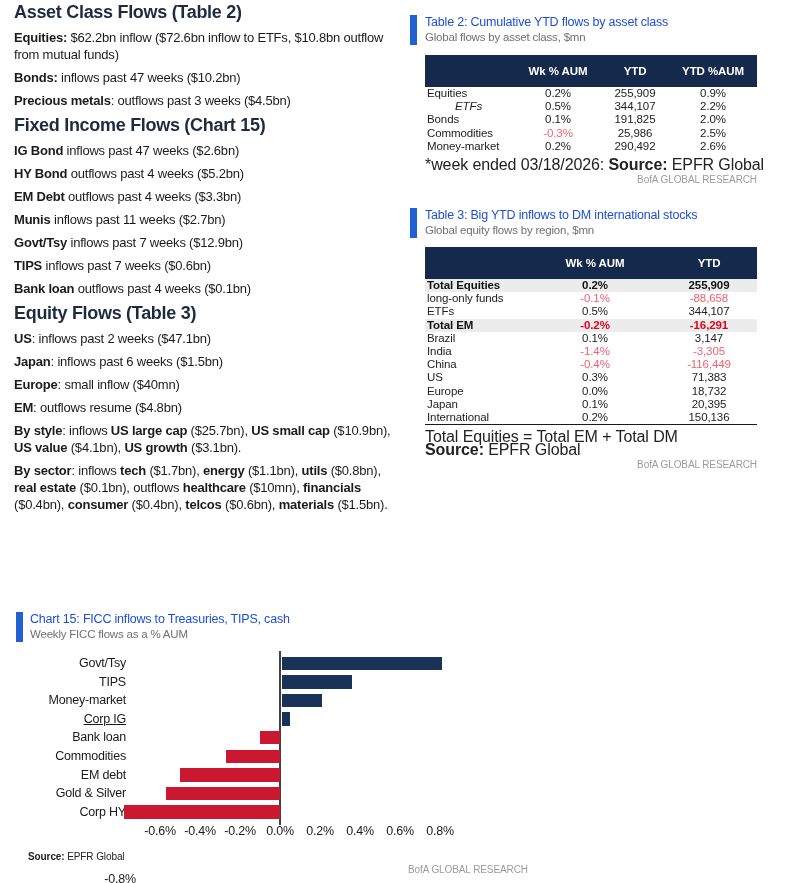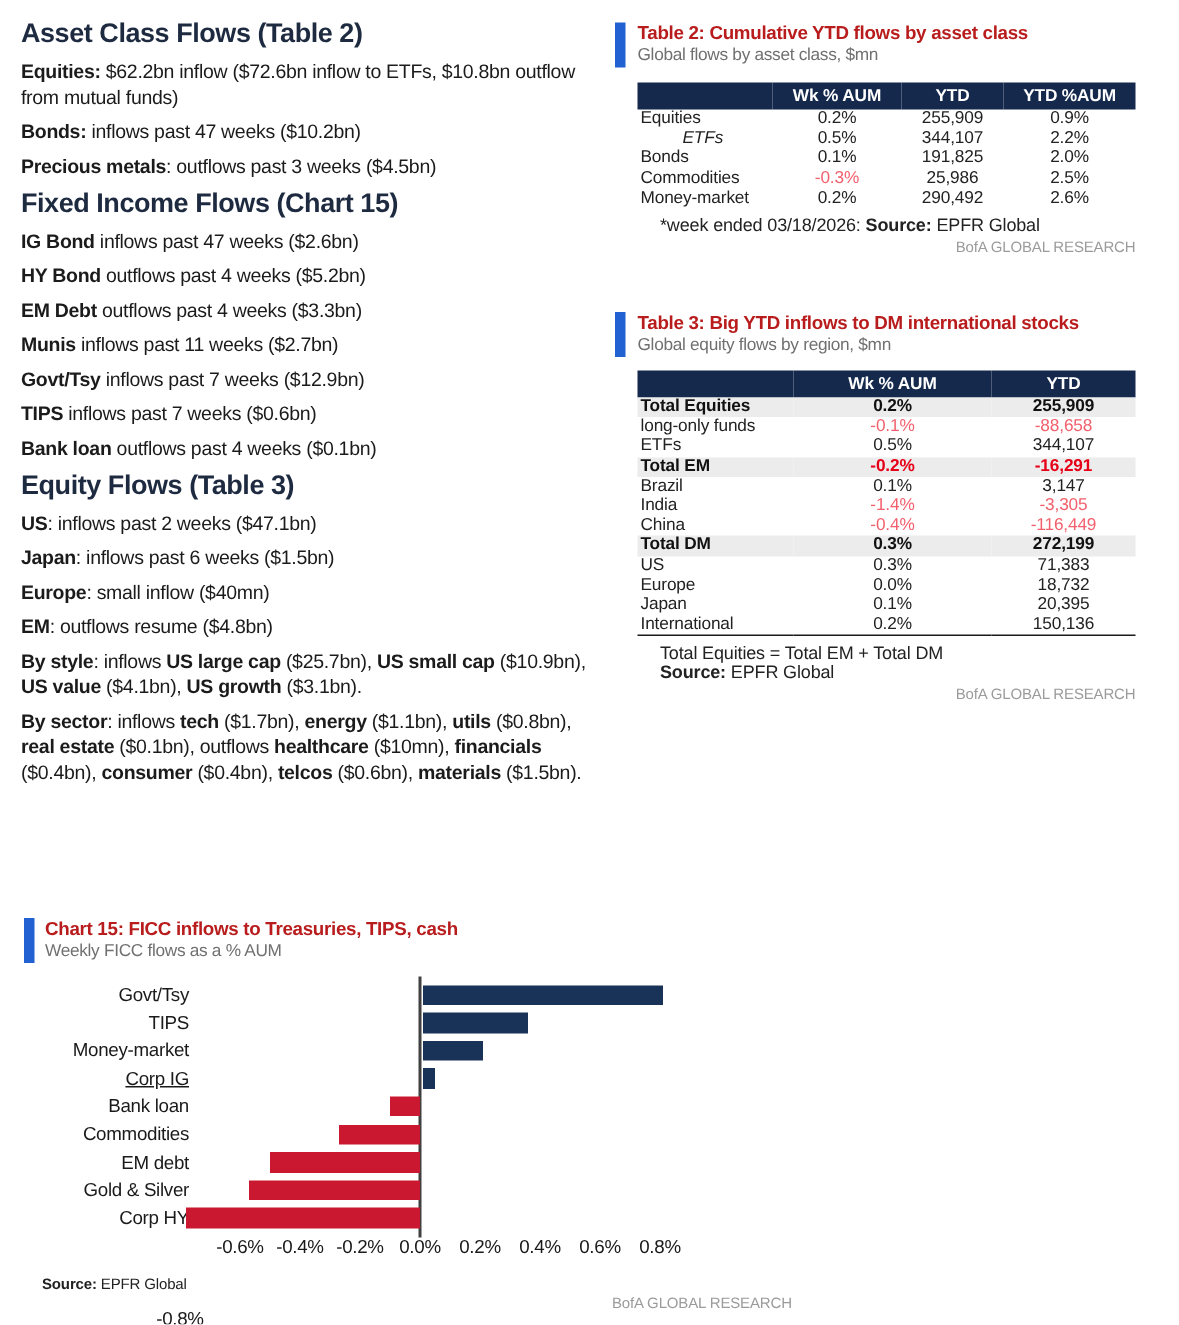--- a/index.html
+++ b/index.html
@@ -1,51 +1,51 @@
 <!DOCTYPE html>
 <html><head>
 <meta charset="utf-8">
 <style>
   html,body{margin:0;padding:0;background:#fff;}
   .page{position:relative;width:786px;height:883px;background:#fff;overflow:hidden;
         font-family:"Liberation Sans","DejaVu Sans",sans-serif;color:#1b1b1b;}
 
   
-  .left-col{position:absolute;left:14px;top:12px;width:402px;letter-spacing:-0.2px;}
+  .left-col{position:absolute;left:14px;top:2px;width:402px;letter-spacing:-0.2px;}
   .left-col h2{font-size:18px;line-height:20px;margin:0 0 7px;color:#1d2a40;
                letter-spacing:-0.3px;font-weight:bold;}
   .left-col h2.sec-1{}
   .left-col h2.sec-2{margin-top:1px;}
   .left-col p{font-size:13px;line-height:17px;margin:0 0 6px;}
   .b{font-weight:bold;}
 
   
   .t-block{position:absolute;left:410px;width:360px;}
   .t2{top:15px;} .t3{top:208px;}
   .t-head{display:flex;}
   .accent{width:7px;height:30px;background:#2161d2;margin-right:8px;flex:0 0 7px;}
-  .t-title{font-size:12.5px;font-weight:bold;color:#b91c1c;line-height:15px;letter-spacing:-0.2px;}
+  .t-title{font-size:12.5px;font-weight:normal;color:#1d4ed8;line-height:15px;letter-spacing:-0.2px;}
   .t-sub{font-size:11.5px;color:#707070;line-height:14px;letter-spacing:-0.2px;}
   table{border-collapse:collapse;table-layout:fixed;width:332px;margin-left:15px;
         letter-spacing:-0.1px;}
   .t2 table{margin-top:10px;} .t3 table{margin-top:9px;}
-  th{background:#14294c;color:#fff;font-size:11.5px;font-weight:bold;height:18px;
+  th{background:#14294c;color:#fff;font-size:11.5px;font-weight:bold;height:32px;
      text-align:center;padding:0 2px;}
   th:first-child{text-align:left;}
   td{font-size:11.5px;height:13.2px;line-height:13px;padding:0 2px;text-align:left;color:#222;}
   td.num{text-align:center;}
   td.ital{font-style:italic;}
   td.ind{padding-left:30px;}
   td.neg{color:#f3606d;}
   tr.trow td{font-weight:bold;background:#ececec;color:#111;}
   tr.trow td.neg{color:#e60017;}
   .t2 .cw1{width:90px}.t2 .cw2{width:86px}.t2 .cw3{width:68px}.t2 .cw4{width:88px}
   .t3 .cw1{width:104px}.t3 .cw2{width:132px}.t3 .cw3{width:96px}
   .t3 table{border-bottom:1.5px solid #1a1a1a;}
-  .fn{font-size:12px;color:#222;margin-left:30px;margin-top:5px;line-height:13px;
+  .fn{font-size:16px;color:#222;margin-left:15px;margin-top:5px;line-height:13px;
       letter-spacing:-0.1px;}
   .brand{font-size:10px;color:#9b9b9b;margin-left:15px;width:332px;text-align:right;
          margin-top:3px;letter-spacing:-0.1px;}
 
   
   .chart-block{position:absolute;left:16px;top:612px;width:460px;}
   .chart-block .accent{margin-right:7px;}
   .c-plot{position:relative;margin-top:12px;height:188px;}
   .c-axis{position:absolute;left:263px;top:-3px;width:1.5px;height:174px;background:#404040;}
   .c-lab{position:absolute;left:0;width:110px;text-align:right;font-size:12.5px;
@@ -192,25 +192,20 @@
           </tr>
           <tr>
             <td>India</td>
             <td class="num neg">-1.4%</td>
             <td class="num neg">-3,305</td>
           </tr>
           <tr>
             <td>China</td>
             <td class="num neg">-0.4%</td>
             <td class="num neg">-116,449</td>
-          </tr>
-          <tr class="trow">
-            <td>Total DM</td>
-            <td class="num">0.3%</td>
-            <td class="num">272,199</td>
           </tr>
           <tr>
             <td>US</td>
             <td class="num">0.3%</td>
             <td class="num">71,383</td>
           </tr>
           <tr>
             <td>Europe</td>
             <td class="num">0.0%</td>
             <td class="num">18,732</td>

